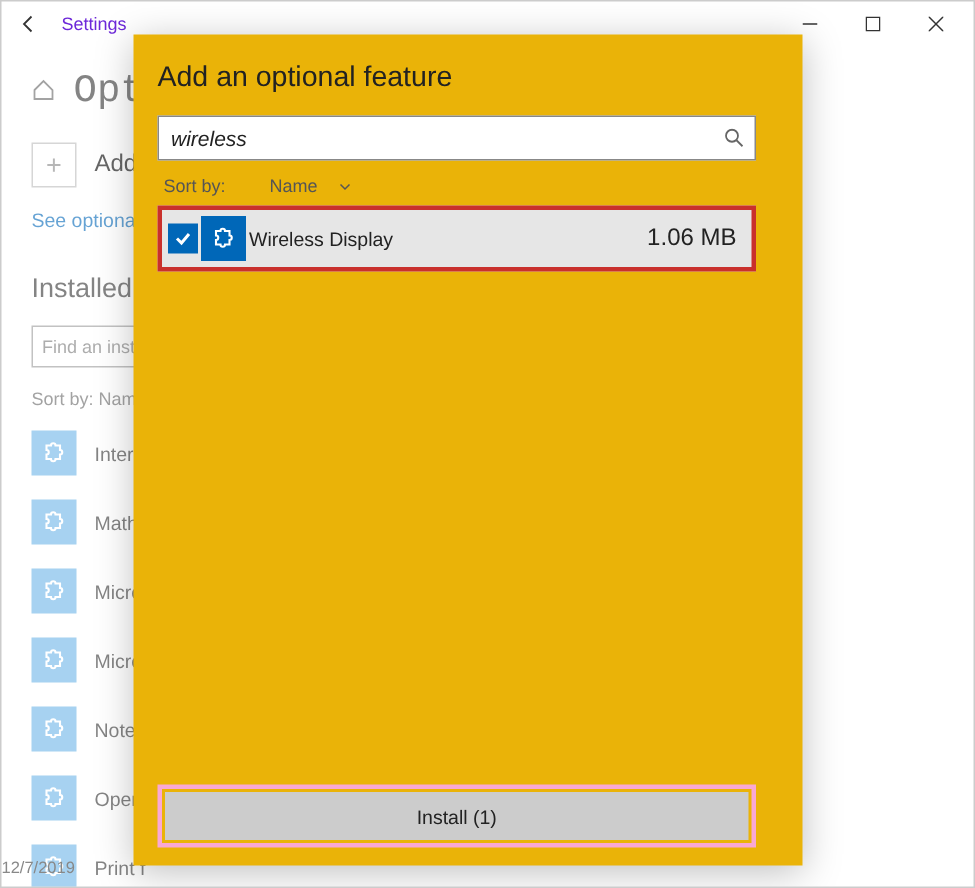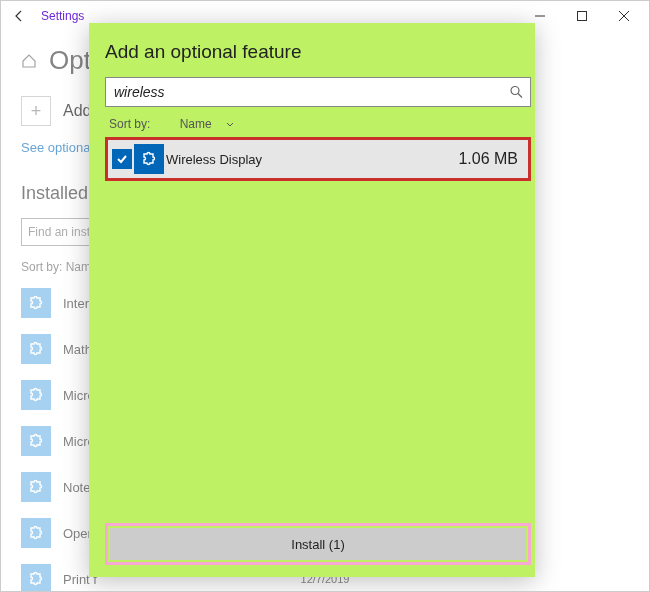--- a/index.html
+++ b/index.html
@@ -7,33 +7,33 @@
     
     .titlebar { height: 30px; display: flex; align-items: center; padding: 0 4px; }
     .titlebar-back { width: 28px; height: 28px; display: flex; align-items: center; justify-content: center; color: #333; }
     .titlebar-title { font-size: 12px; color: #6d28d9; margin-left: 8px; flex: 1; }
     .titlebar-controls { display: flex; }
     .titlebar-btn { width: 42px; height: 28px; display: flex; align-items: center; justify-content: center; color: #333; }
     
     .bg-content { padding: 14px 20px; opacity: 0.6; }
     .bg-header { display: flex; align-items: center; gap: 12px; margin-bottom: 20px; }
     .bg-home { color: #555; }
-    .bg-title { font-size: 26px; font-weight: 300; color: #333; }
+    .bg-title { font-size: 26px; font-weight: 300; color: #333; font-family: Liberation Mono, monospace; }
     .bg-addrow { display: flex; align-items: center; gap: 12px; margin-bottom: 14px; }
     .bg-plus { width: 30px; height: 30px; border: 1px solid #bbb; display: flex; align-items: center; justify-content: center; color: #888; font-size: 18px; }
     .bg-link { color: #0067b8; font-size: 13px; display: block; margin-bottom: 28px; }
     .bg-section { font-size: 18px; font-weight: 400; color: #333; margin-bottom: 14px; }
     .bg-find { width: 80px; height: 28px; border: 1px solid #999; padding: 0 6px; font-size: 12px; color: #777; display: flex; align-items: center; margin-bottom: 14px; }
     .bg-sort { font-size: 12px; color: #666; margin-bottom: 14px; }
     .bg-item { display: flex; align-items: center; gap: 12px; margin-bottom: 16px; }
     .bg-icon { width: 30px; height: 30px; background: #6db4e8; display: flex; align-items: center; justify-content: center; color: #fff; }
     .bg-item-label { font-size: 13px; color: #333; }
-    .bg-date { text-align: center; font-size: 11px; color: #888; position: absolute; bottom: 6px; width: 100%; }
+    .bg-date { font-size: 11px; color: #888; position: absolute; bottom: 6px; width: 100%; }
     
-    .modal { position: absolute; top: 22px; left: 88px; width: 446px; height: 554px; background: #bef264; box-shadow: 0 4px 24px rgba(0,0,0,0.25); display: flex; flex-direction: column; padding: 18px 4px 12px 16px; }
+    .modal { position: absolute; top: 22px; left: 88px; width: 446px; height: 554px; background: #eab308; box-shadow: 0 4px 24px rgba(0,0,0,0.25); display: flex; flex-direction: column; padding: 18px 31px 12px 16px; }
     .modal-title { font-size: 19px; font-weight: 400; color: #222; margin-bottom: 14px; }
     .search-box { position: relative; margin-bottom: 10px; border-radius: 11px; }
     .search-input { width: 100%; height: 30px; border: 1px solid #888; padding: 0 30px 0 8px; font-size: 14px; font-style: italic; color: #222; outline: none; }
     .search-icon { position: absolute; right: 8px; top: 50%; transform: translateY(-50%); color: #666; }
     .modal-sort { font-size: 12px; color: #555; margin-bottom: 6px; padding-left: 4px; display: flex; align-items: center; gap: 13px; }
     
     .feature-row { border: 3px solid #c9302c; padding: 4px; display: flex; align-items: center; background: #e6e6e6; gap: 2px; }
     .checkbox { width: 20px; height: 20px; background: #0067b8; color: #fff; display: flex; align-items: center; justify-content: center; font-size: 14px; }
     .feature-icon { width: 30px; height: 30px; background: #0067b8; color: #fff; display: flex; align-items: center; justify-content: center; }
     .feature-name { font-size: 13px; color: #222; flex: 1; }

